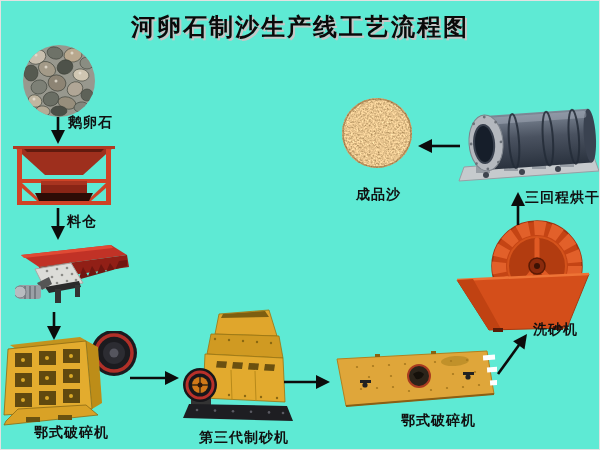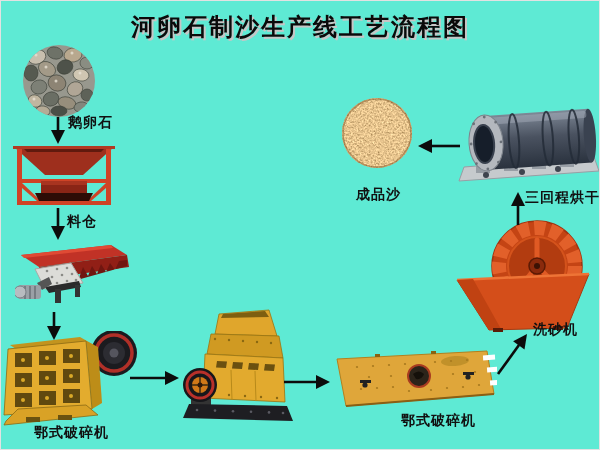--- a/index.html
+++ b/index.html
@@ -197,20 +197,21 @@
       <g fill="#5a5a62">
         <circle cx="14" cy="102" r="1.3"></circle>
           <circle cx="32" cy="102.6" r="1.3"></circle>
           <circle cx="50" cy="103.2" r="1.3"></circle>
         <circle cx="68" cy="103.8" r="1.3"></circle>
           <circle cx="86" cy="104.4" r="1.3"></circle>
           <circle cx="100" cy="105" r="1.3"></circle>
       </g>
     </svg>
   </div>
+  <div class="lbl" style="left:198px;top:428px;">第三代制砂机</div>
 
   <div class="node" style="left:334px;top:348px;">
     <svg width="162" height="62" viewBox="0 0 162 62">
       <polygon points="2,10 152,2 159,45 11,57" fill="#dfa63a" stroke="#b3801e" stroke-width="1"></polygon>
       <line x1="11" y1="57" x2="159" y2="45" stroke="#8a5f14" stroke-width="2"></line>
       <ellipse cx="120" cy="12" rx="14" ry="5" fill="#b08622" opacity="0.65" transform="rotate(-4 120 12)"></ellipse>
       <g fill="#fff">
         <rect x="148" y="6" width="12" height="5" transform="rotate(-4 154 8)"></rect>
         <rect x="152" y="18" width="12" height="5" transform="rotate(-4 158 20)"></rect>
         <rect x="155" y="31" width="12" height="5" transform="rotate(-4 161 33)"></rect>

